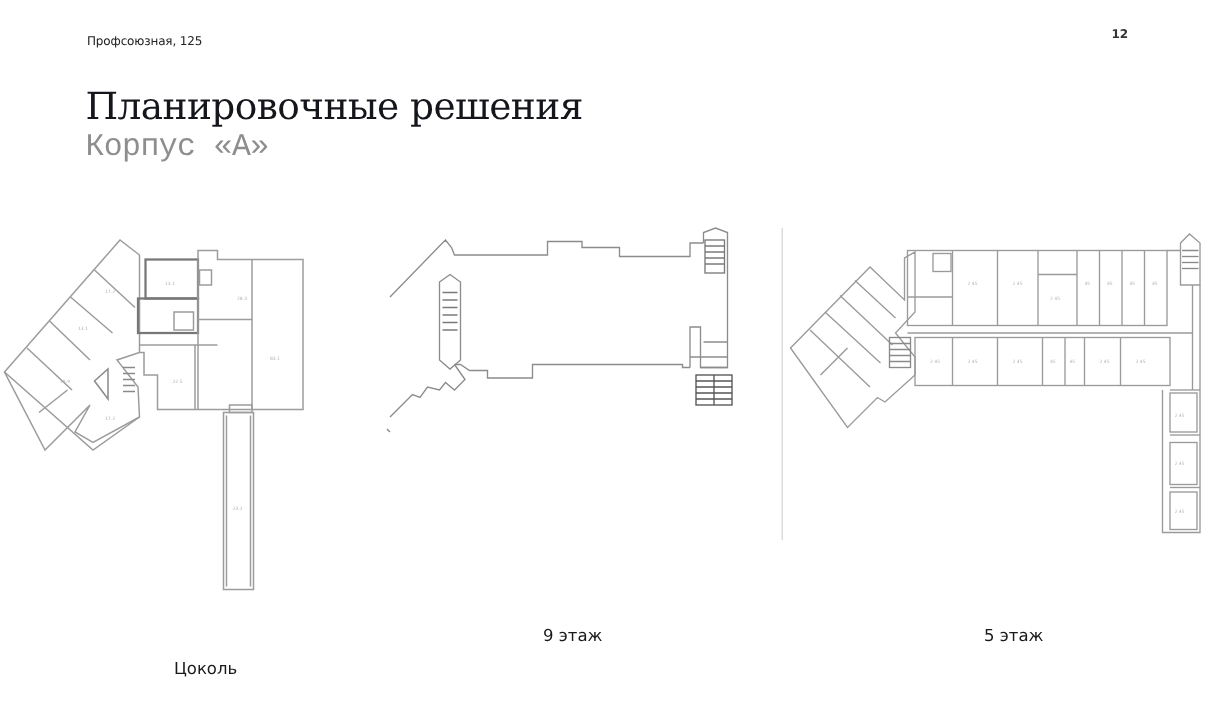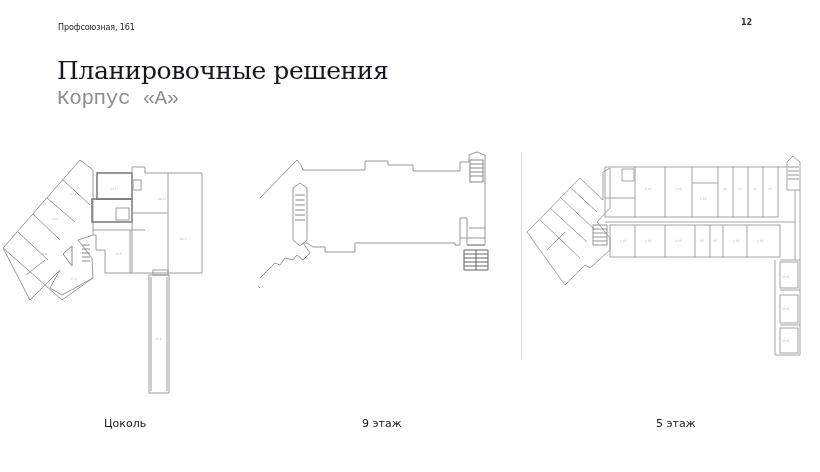--- a/index.html
+++ b/index.html
@@ -9,21 +9,21 @@
   .title { position: absolute; left: 57px; top: 58px; font-family: "DejaVu Serif", serif; font-size: 25px; line-height: 26px; color: #15161c; letter-spacing: -0.4px; }
   .subtitle { position: absolute; left: 57px; top: 86px; font-family: Liberation Mono, monospace; font-size: 21px; line-height: 26px; color: #8e8e8e; letter-spacing: -0.4px; }
   .plan { position: absolute; }
   .plan svg { display: block; }
   .caption { position: absolute; top: 417px; font-size: 11px; color: #1a1a1a; font-family: "DejaVu Sans", sans-serif; }
   .divider { position: absolute; width: 1px; background: #dcdcdc; }
 </style>
 </head>
 <body>
 
-<div class="address">Профсоюзная, 161</div>
+<div class="address">Профсоюзная, 125</div>
 <div class="page-num">12</div>
 
 <div class="title">Планировочные решения</div>
 <div class="subtitle">Корпус «А»</div>
 
 <div class="plan" style="left:0; top:150px;">
   <svg width="215" height="250" viewBox="0 0 215 250">
     <g fill="none" stroke="#9c9c9c" stroke-width="1">
 
       <polygon points="3,98 80,10 93,20 93,85 78,90 92,108 93,128 62,145 50,138 60,120 30,150"></polygon>
@@ -194,15 +194,15 @@
       <text x="188" y="92">45</text>
       <text x="208" y="92">2 45</text>
       <text x="232" y="92">2 45</text>
       <text x="258" y="128">2 45</text>
       <text x="258" y="160">2 45</text>
       <text x="258" y="192">2 45</text>
     </g>
   </svg>
 </div>
 
-<div class="caption" style="left:104px;">Цоколь</div>
+<div class="caption" style="left:116px;margin-top:22px;">Цоколь</div>
 <div class="caption" style="left:362px;">9 этаж</div>
 <div class="caption" style="left:656px;">5 этаж</div>
 
 </body></html>

